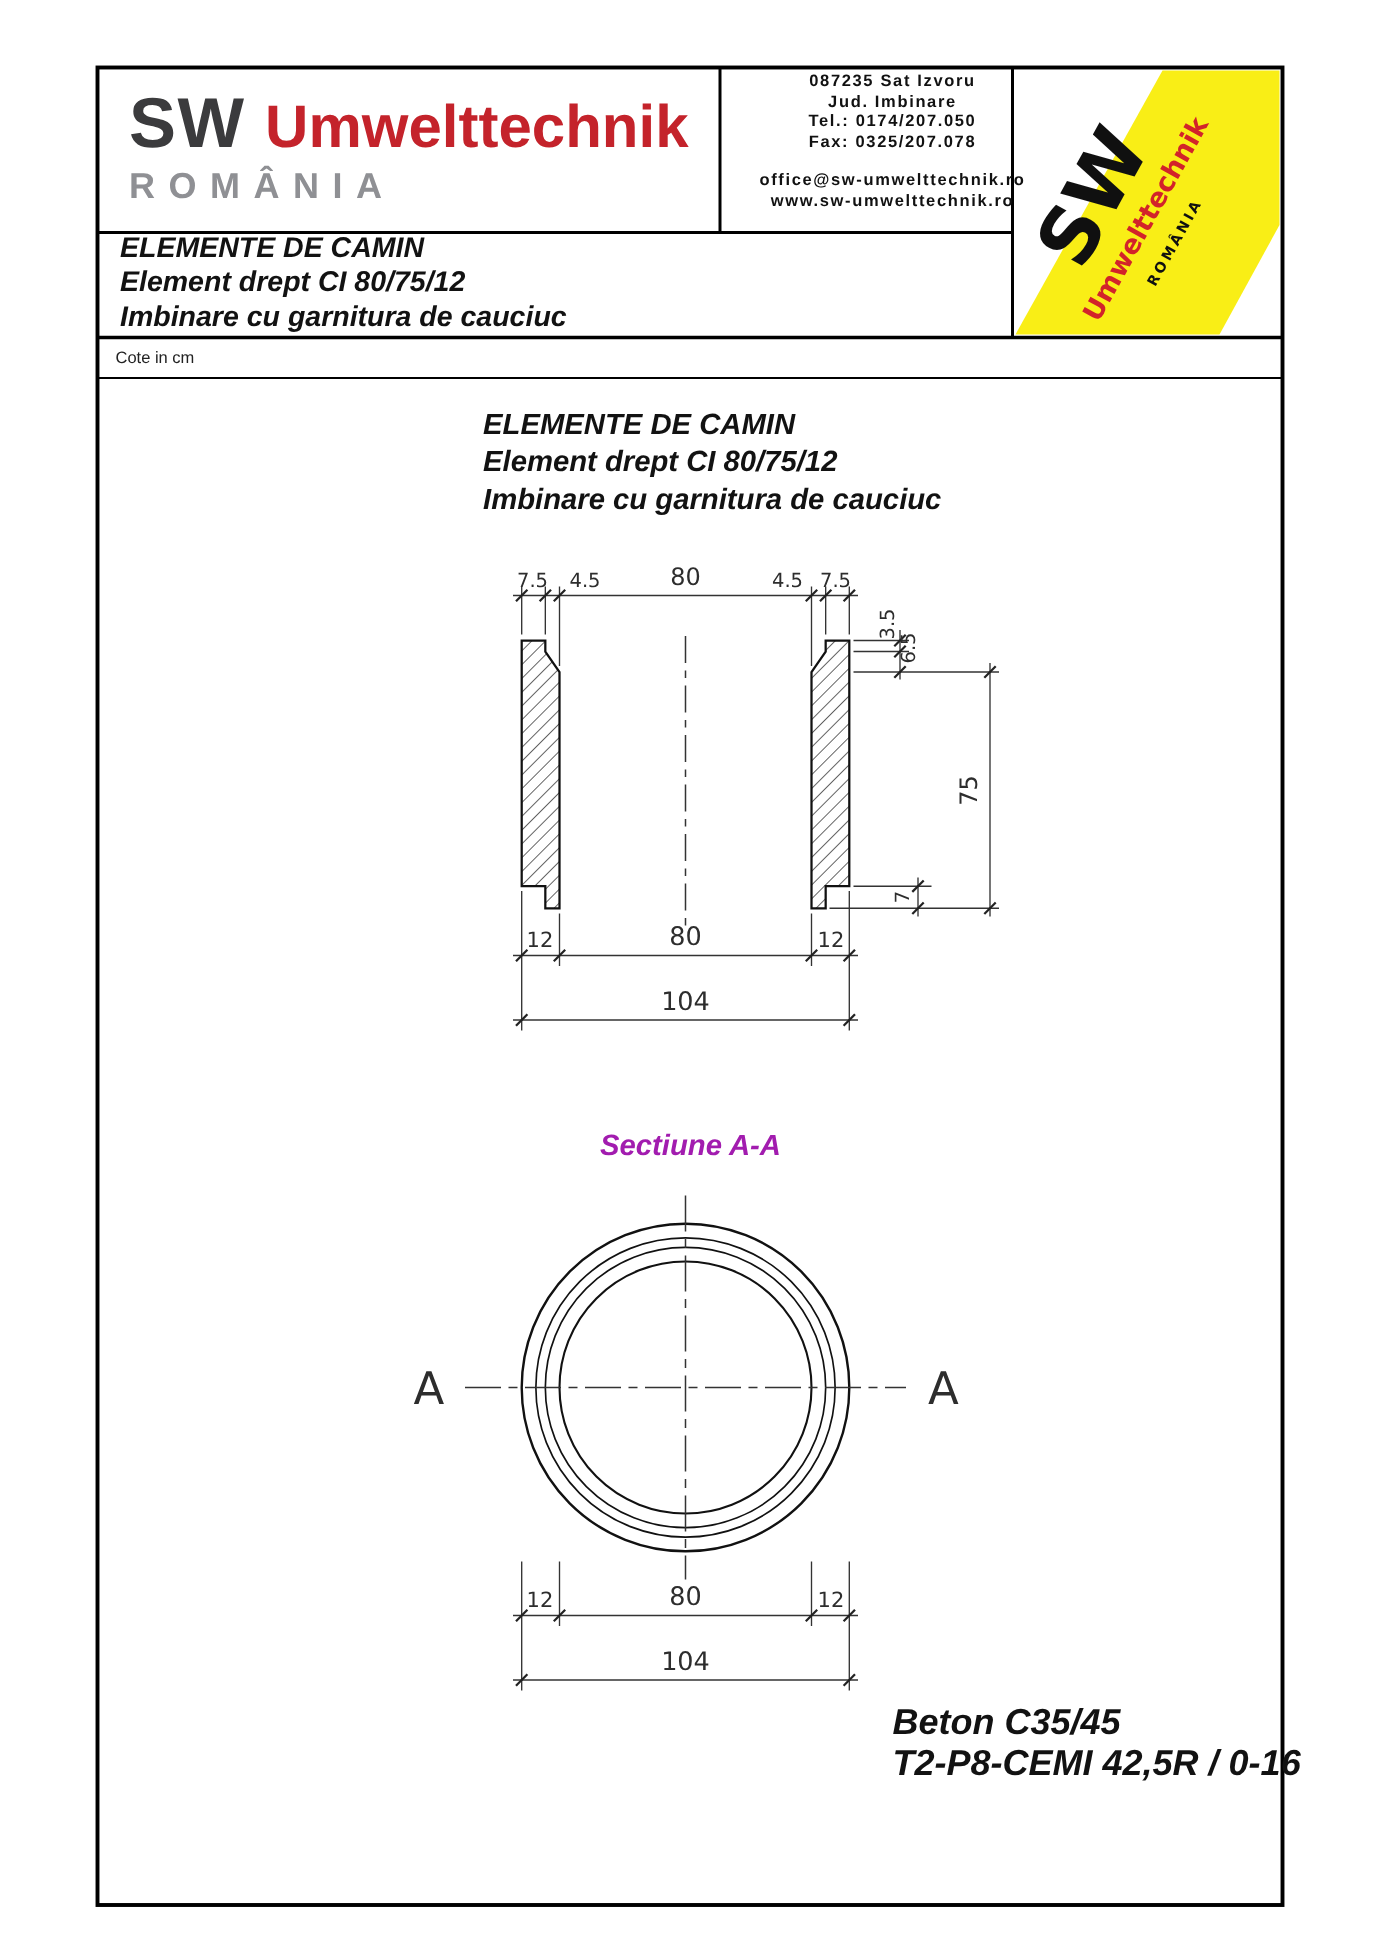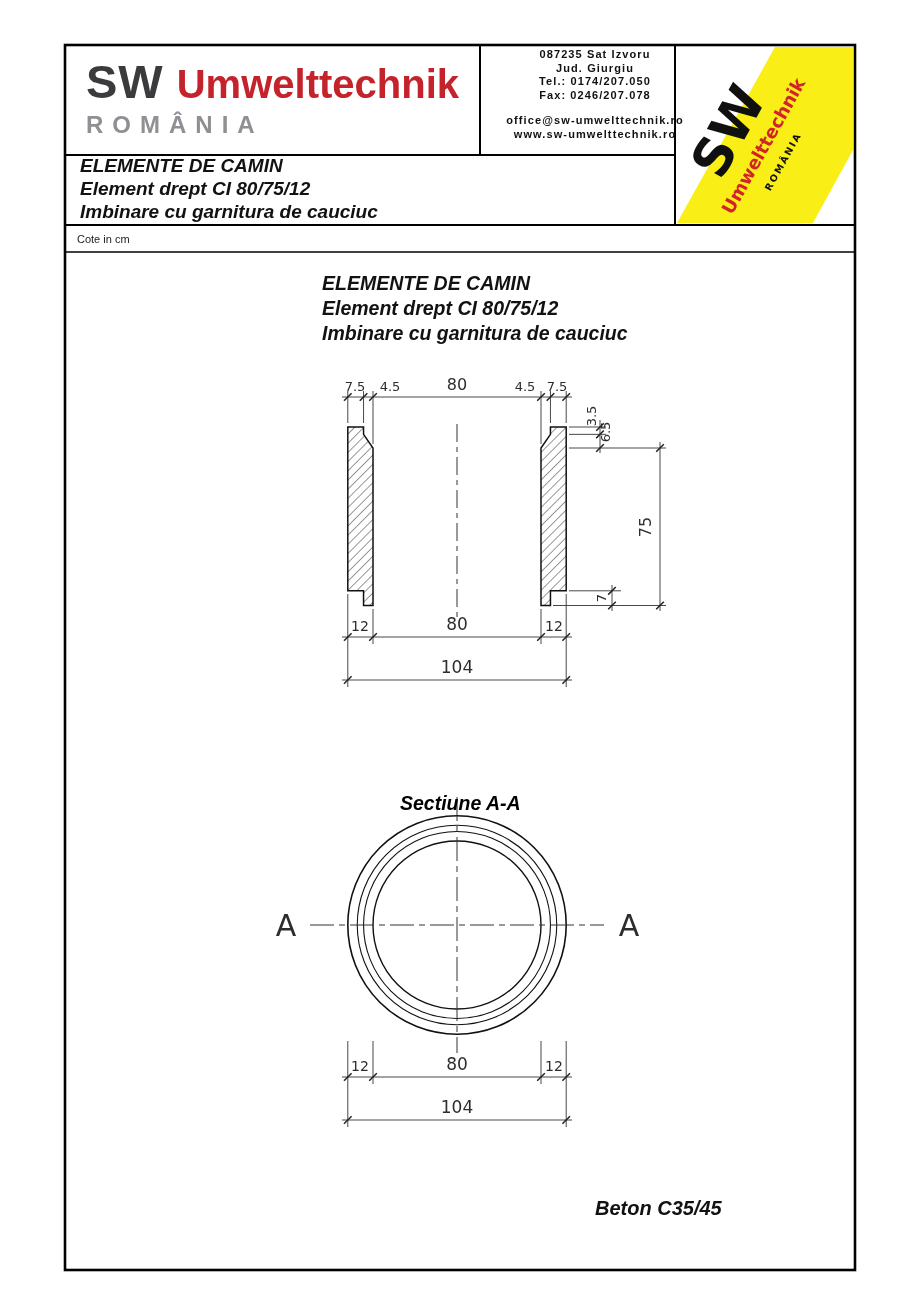--- a/index.html
+++ b/index.html
@@ -14,24 +14,24 @@
   .logo-name{font-size:40px;font-weight:bold;color:#c4232b;margin-left:13px}
   .logo-country{font-size:24px;font-weight:bold;color:#8f9094;letter-spacing:9px;margin-top:8px;line-height:1}
   .contact{position:absolute;left:482px;top:48px;width:226px;text-align:center;
            font-size:11px;font-weight:bold;letter-spacing:1.1px;line-height:13.5px;color:#111}
   .contact .gap{margin-top:12px}
   .titleblock{position:absolute;left:80px;top:154px;font-weight:bold;font-style:italic;
               font-size:19px;line-height:23px;color:#121212}
   .cote{position:absolute;left:77px;top:233px;font-size:11px;color:#222}
   .dtitle{position:absolute;left:322px;top:271px;font-weight:bold;font-style:italic;
           font-size:19.5px;line-height:25px;color:#121212}
-  .sect{position:absolute;left:400px;top:792px;font-weight:bold;font-style:italic;
-        font-size:19.5px;color:#000000}
-  .material{position:absolute;left:595px;top:1195px;font-weight:bold;font-style:italic;
-            font-size:20px;line-height:27px;color:#121212}
+  .sect{position:absolute;left:400px;top:753px;font-weight:bold;font-style:italic;
+        font-size:19.5px;color:#a21caf}
+  .material{position:absolute;left:595px;top:1135px;font-weight:bold;font-style:italic;
+            font-size:24px;line-height:27px;color:#121212}
   svg text{font-family:"DejaVu Sans",sans-serif;fill:#2d2d2d}
   .badge-sw{font-size:52px;font-weight:bold;fill:#101010}
   .badge-name{font-size:18px;font-weight:bold;fill:#d2232a}
   .badge-country{font-size:9.5px;font-weight:bold;fill:#101010;letter-spacing:2px}
 </style>
 </head>
 <body>
 
 <div class="page">
 
@@ -161,23 +161,23 @@
   <div class="logo">
     <div class="logo-row">
       <span class="logo-sw">SW</span>
       <span class="logo-name">Umwelttechnik</span>
     </div>
     <div class="logo-country">ROMÂNIA</div>
   </div>
 
   <div class="contact">
     <div>087235 Sat Izvoru</div>
-    <div>Jud. Giurgiu</div>
+    <div>Jud. Imbinare</div>
     <div>Tel.: 0174/207.050</div>
-    <div>Fax: 0246/207.078</div>
+    <div>Fax: 0325/207.078</div>
     <div class="gap">office@sw-umwelttechnik.ro</div>
     <div>www.sw-umwelttechnik.ro</div>
   </div>
 
   <svg class="badge" width="178" height="178" viewBox="0 0 178 178">
     <polygon points="1,177 99,1 177,1 177,104 137,177" fill="#f9ee16"></polygon>
     <text x="68" y="94" text-anchor="middle" class="badge-sw" transform="rotate(-61 68 94)">SW</text>
     <text x="93" y="103" text-anchor="middle" class="badge-name" transform="rotate(-61 93 103)">Umwelttechnik</text>
     <text x="110" y="117" text-anchor="middle" class="badge-country" transform="rotate(-61 110 117)">ROMÂNIA</text>
   </svg>
@@ -193,15 +193,16 @@
   <div class="dtitle">
     <div>ELEMENTE DE CAMIN</div>
     <div>Element drept CI 80/75/12</div>
     <div>Imbinare cu garnitura de cauciuc</div>
   </div>
 
   <div class="sect">Sectiune A-A</div>
 
   <div class="material">
     <div>Beton C35/45</div>
+    <div>T2-P8-CEMI 42,5R / 0-16</div>
   </div>
 
 </div>
 
 </body></html>

